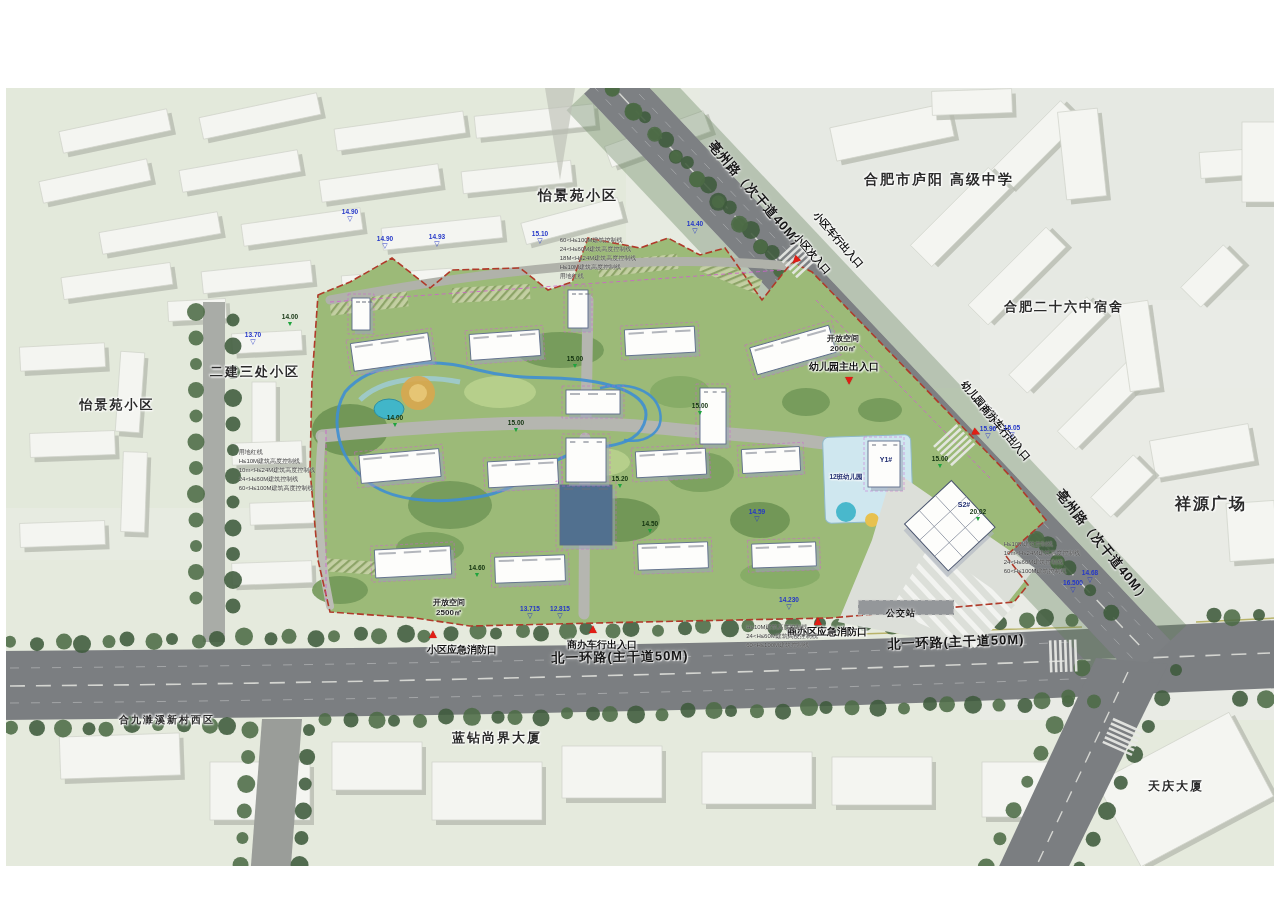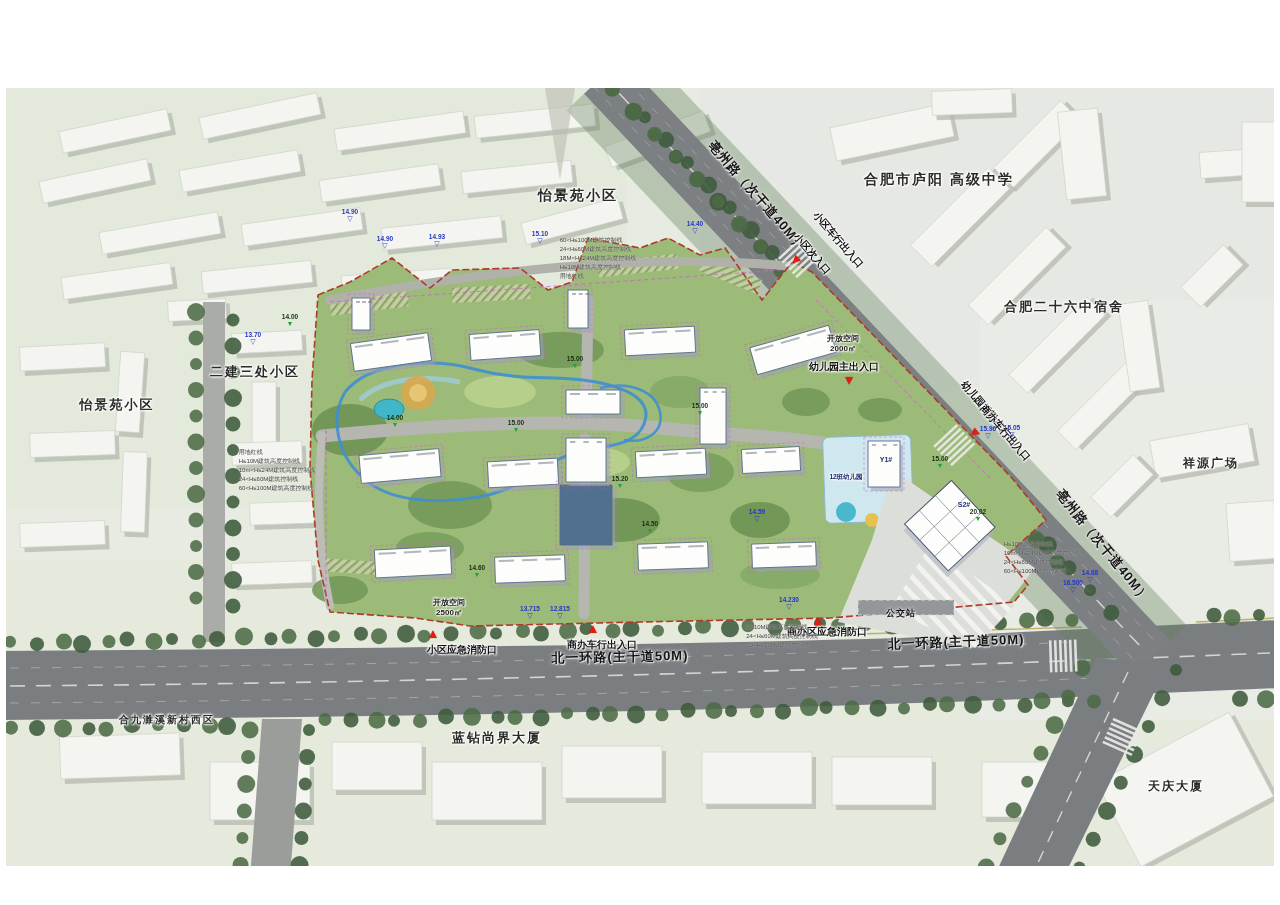--- a/index.html
+++ b/index.html
@@ -767,21 +767,21 @@
 
   <rect x="0" y="0" width="1280" height="88" fill="#ffffff"></rect>
   <rect x="0" y="866" width="1280" height="39" fill="#ffffff"></rect>
   <rect x="0" y="0" width="6" height="905" fill="#ffffff"></rect>
   <rect x="1274" y="0" width="6" height="905" fill="#ffffff"></rect>
 </svg>
 <div id="label-layer">
       <div class="lbl area" style="left: 578px; top: 196px; font-size: 14px;">怡景苑小区</div>
       <div class="lbl area" style="left: 912px; top: 180px; font-size: 14px; margin-left: 27px;">合肥市庐阳 高级中学</div>
       <div class="lbl area" style="left: 1064px; top: 307px; font-size: 13px;">合肥二十六中宿舍</div>
-      <div class="lbl area" style="left: 1211px; top: 463px; font-size: 12px;">祥源广场</div>
+      <div class="lbl area" style="left: 1211px; top: 504px; font-size: 16px;">祥源广场</div>
       <div class="lbl area" style="left: 255px; top: 372px; font-size: 13px;">二建三处小区</div>
       <div class="lbl area" style="left: 117px; top: 405px; font-size: 13px;">怡景苑小区</div>
       <div class="lbl area" style="left: 167px; top: 720px; font-size: 10px;">合九濉溪新村西区</div>
       <div class="lbl area" style="left: 497px; top: 738px; font-size: 13px;">蓝钻尚界大厦</div>
       <div class="lbl area" style="left: 1176px; top: 786px; font-size: 12px;">天庆大厦</div>
       <div class="lbl road" style="left: 757px; top: 196px; --r: 49deg;">亳州路（次干道40M）</div>
       <div class="lbl road" style="left: 1103px; top: 546px; --r: 51deg;">亳州路（次干道40M）</div>
       <div class="lbl road" style="left: 620px; top: 657px; --r: -1deg;">北一环路(主干道50M)</div>
       <div class="lbl road" style="left: 956px; top: 642px; --r: -2deg;">北一环路(主干道50M)</div>
       <div class="lbl road" style="left: 901px; top: 613px; font-size: 9px;">公交站</div>

